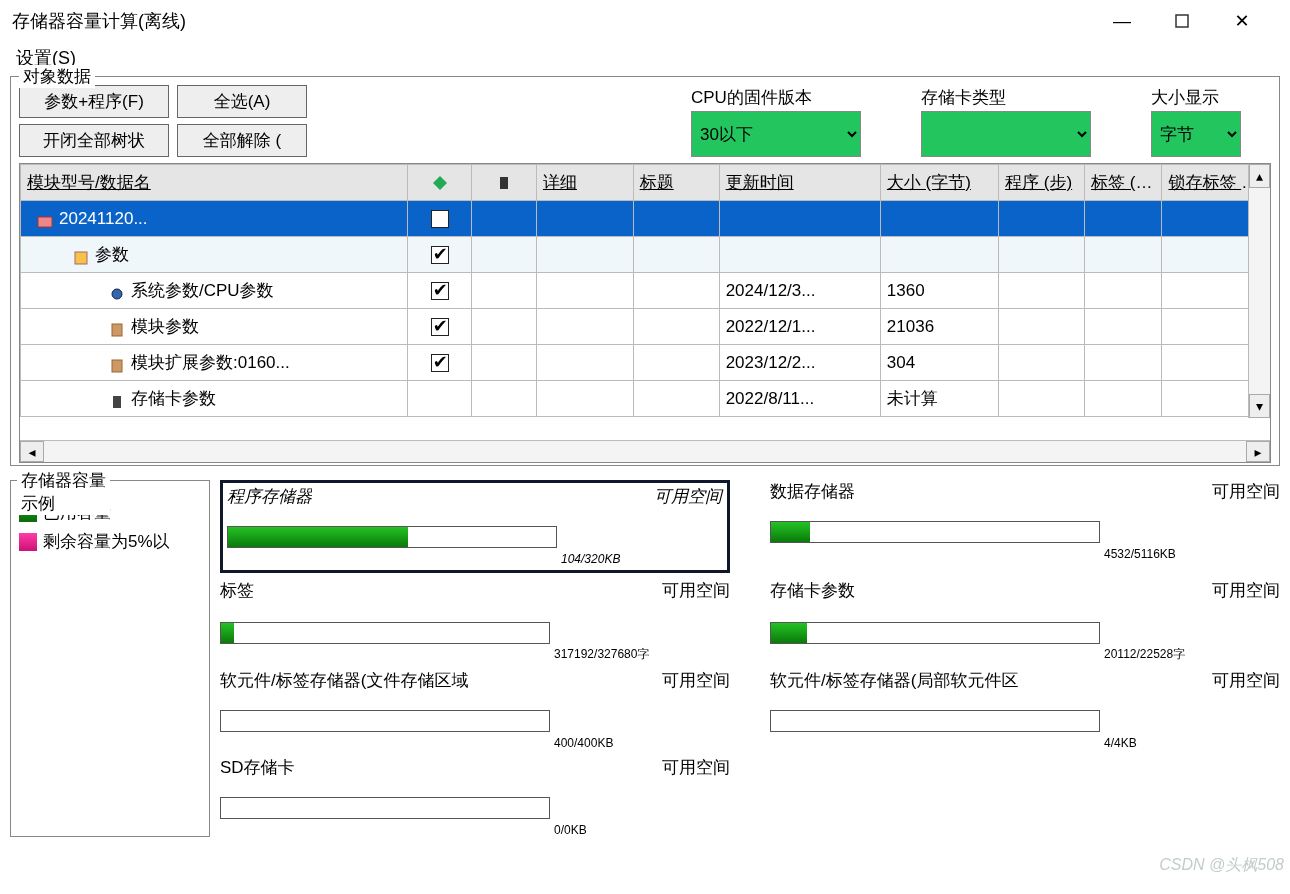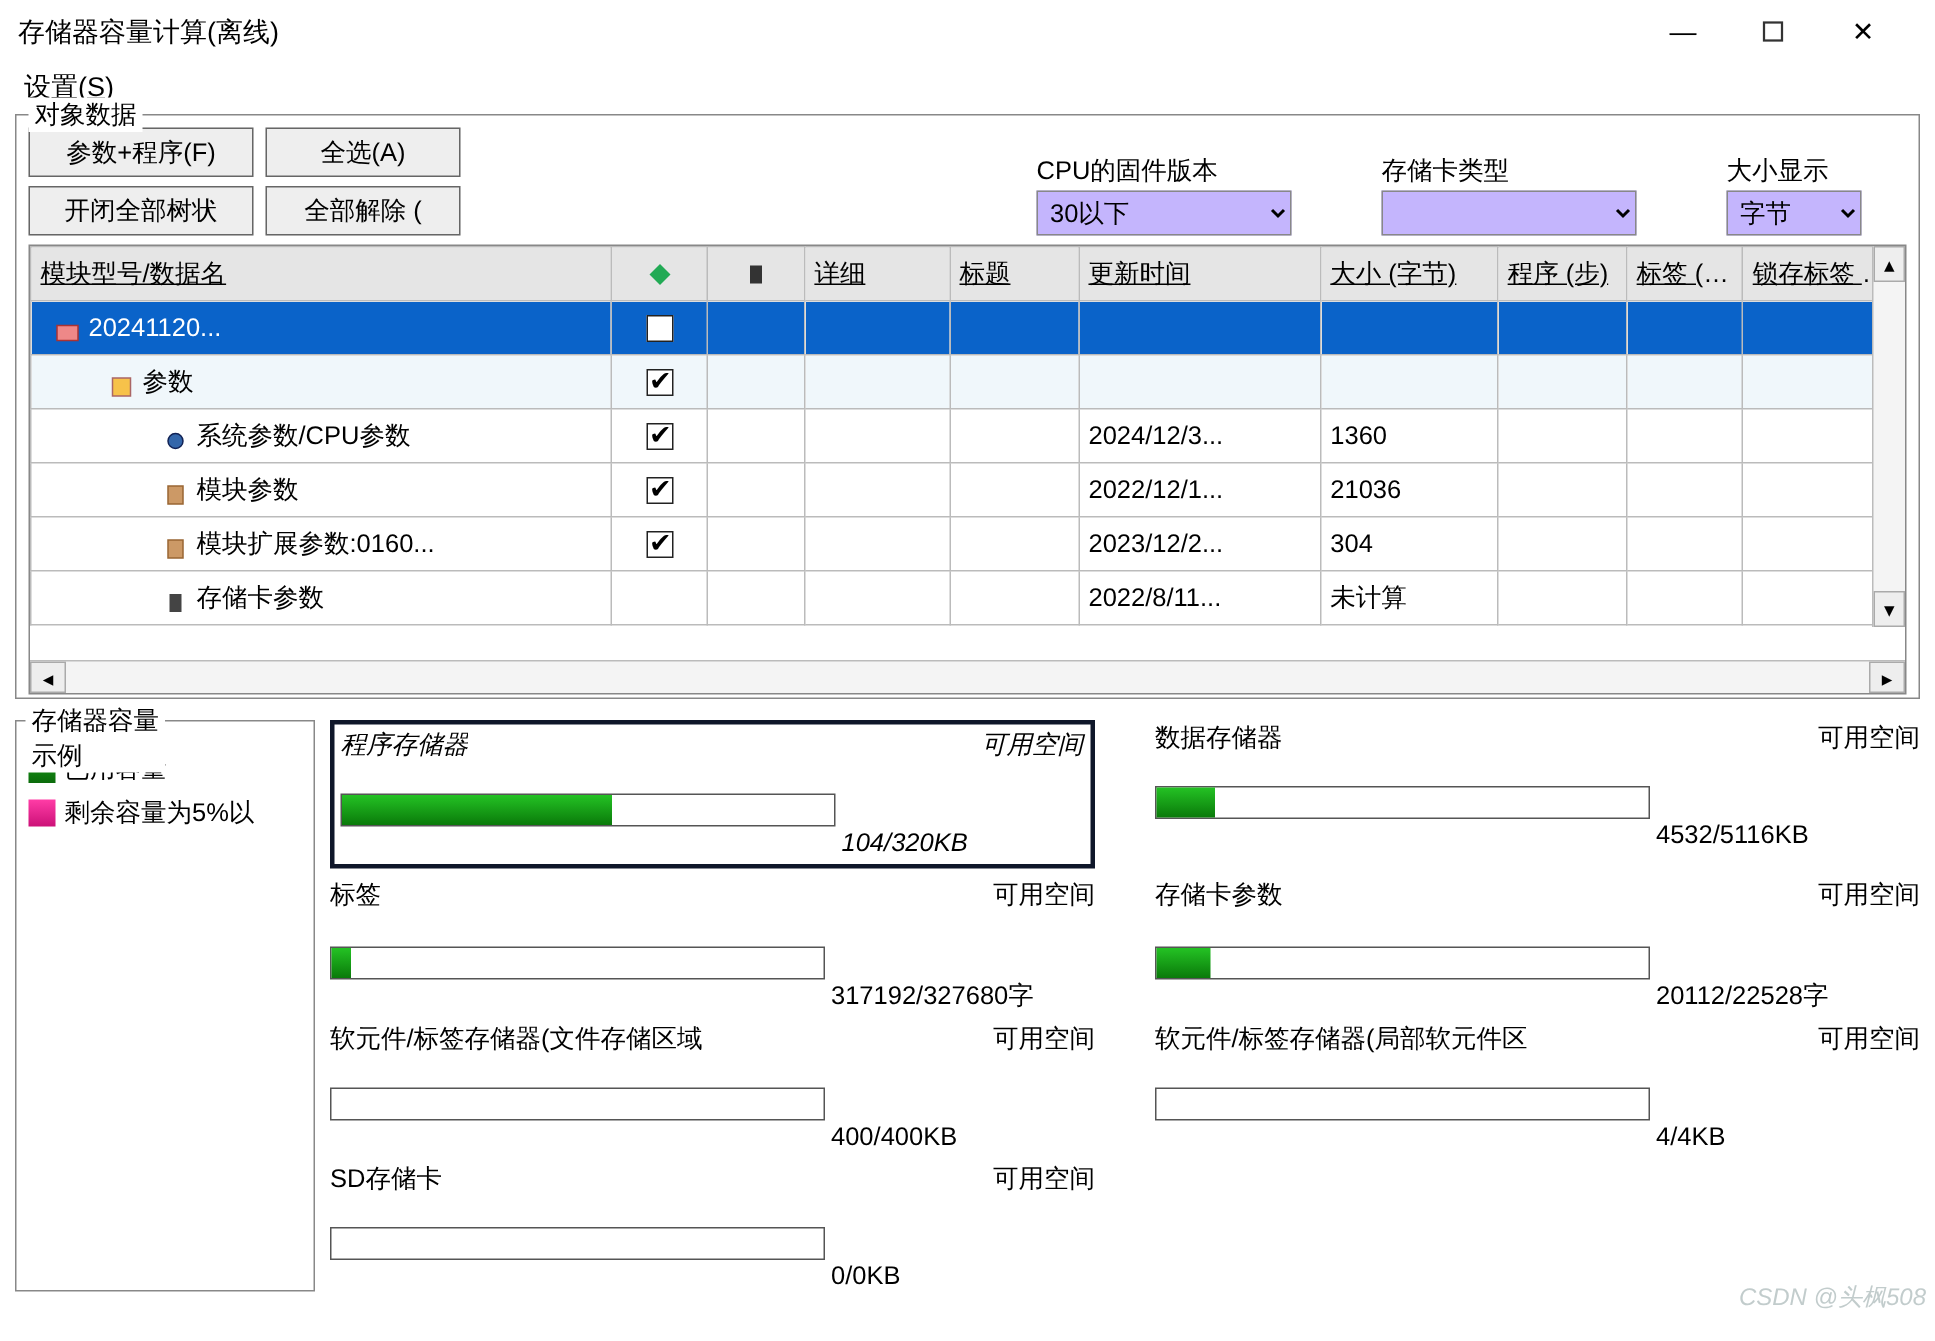--- a/index.html
+++ b/index.html
@@ -74,25 +74,25 @@
     text-align: center;
   }
   .combo-block {
     display: flex; flex-direction: row; gap: 2px;
     margin-left: auto;
   }
   .combo-row { display: flex; gap: 60px; padding-right: 30px;}
   .combo-label { font-size: 17px; margin-bottom: 2px; }
   select.combo {
     border: 1px solid #888;
-    background: #c4b5fd;
+    background: #22c55e;
     font-size: 17px;
     padding: 2px 4px;
     min-width: 170px;
-    height: 30px;
+    height: 46px;
   }
 
   
   .table-wrap {
     border: 1px solid #888;
     height: 300px;
     position: relative;
     overflow: hidden;
     display:flex;
     flex-direction:column;
@@ -197,21 +197,21 @@
   .cap-head .cap-name { white-space:nowrap; overflow:hidden; text-overflow:ellipsis; max-width: 330px;}
   .cap-head .cap-avail-label { white-space:nowrap; }
   .cap-row2 { display:flex; align-items:center; gap:4px; }
   .bar {
     flex:1; height:22px; border:1px solid #555; background:#fff; position:relative; min-width:200px; max-width:330px;
   }
   .bar .fill {
     position:absolute; left:0; top:0; bottom:0;
     background: linear-gradient(#24c224,#0a7a0a);
   }
-  .cap-val { font-size:17px; white-space:nowrap; min-width:160px;margin-top:44px;}
+  .cap-val { font-size:12px; white-space:nowrap; min-width:160px;margin-top:44px;}
   .watermark {
     position:fixed; right:6px; bottom:18px; color:#9aa; font-size:16px; opacity:.6;
     font-style:italic;
   }
   svg.mini { width:16px; height:16px; vertical-align:middle; }
 </style>
 </head>
 <body>
 
 <div class="window">

